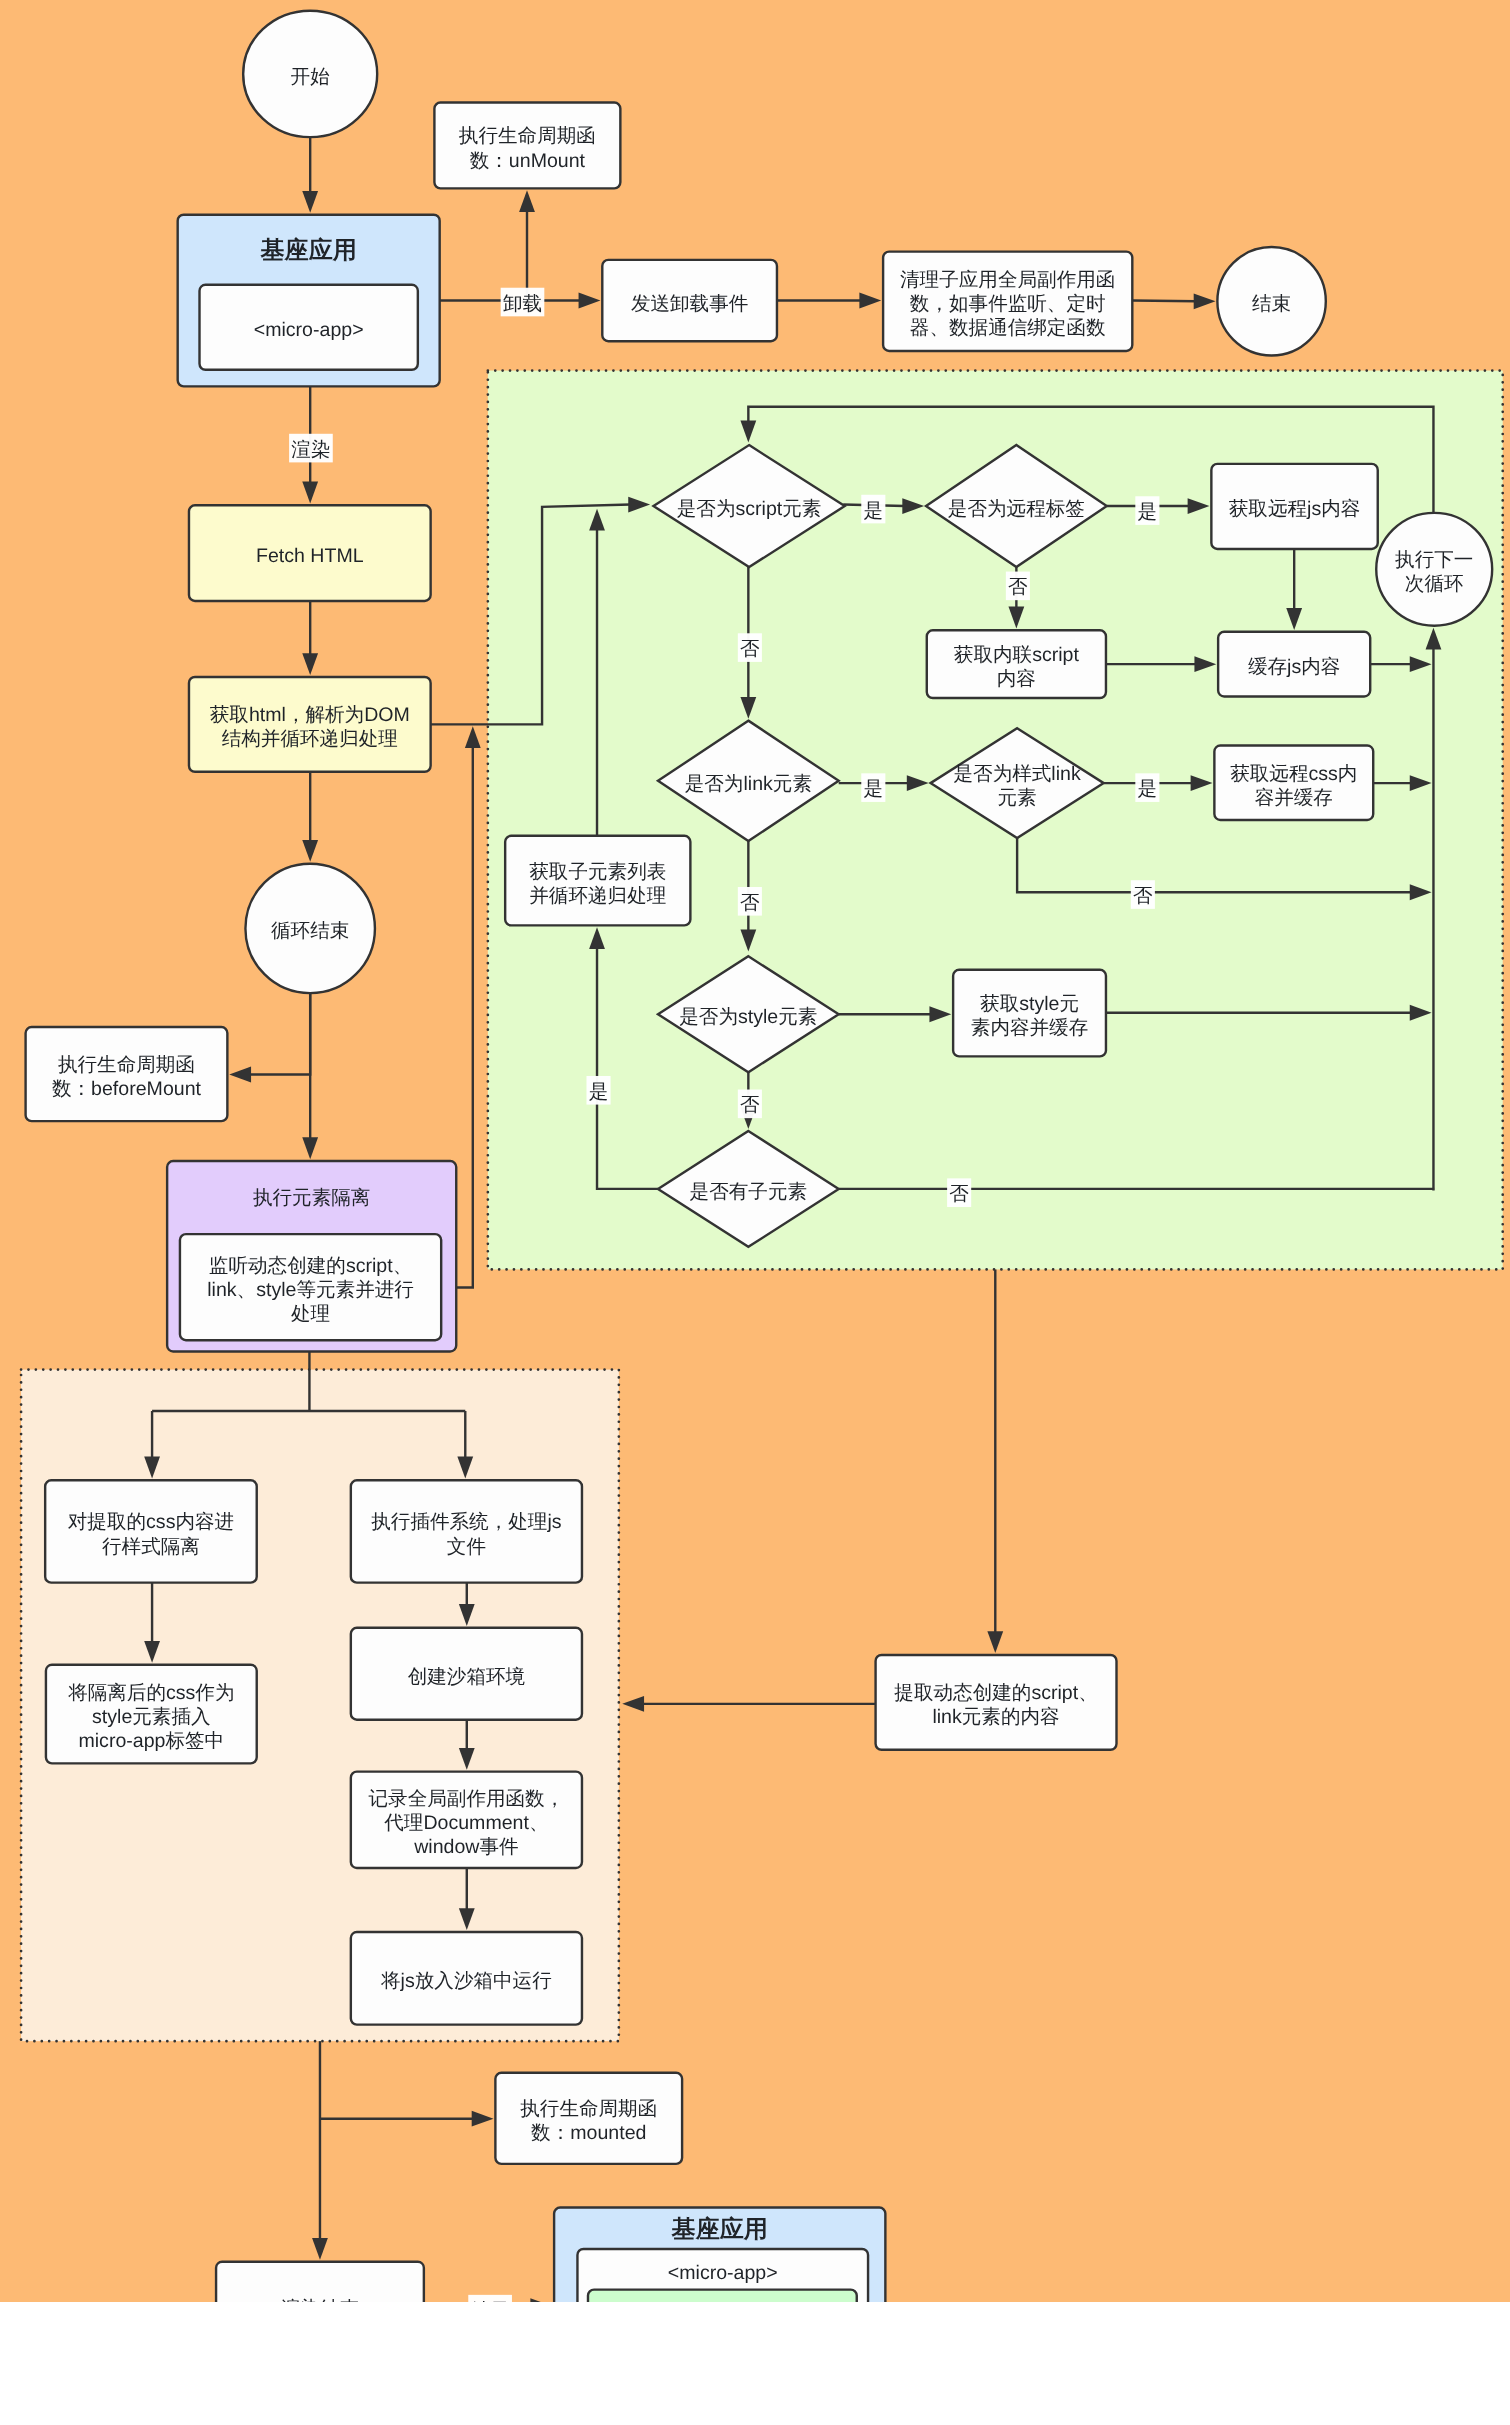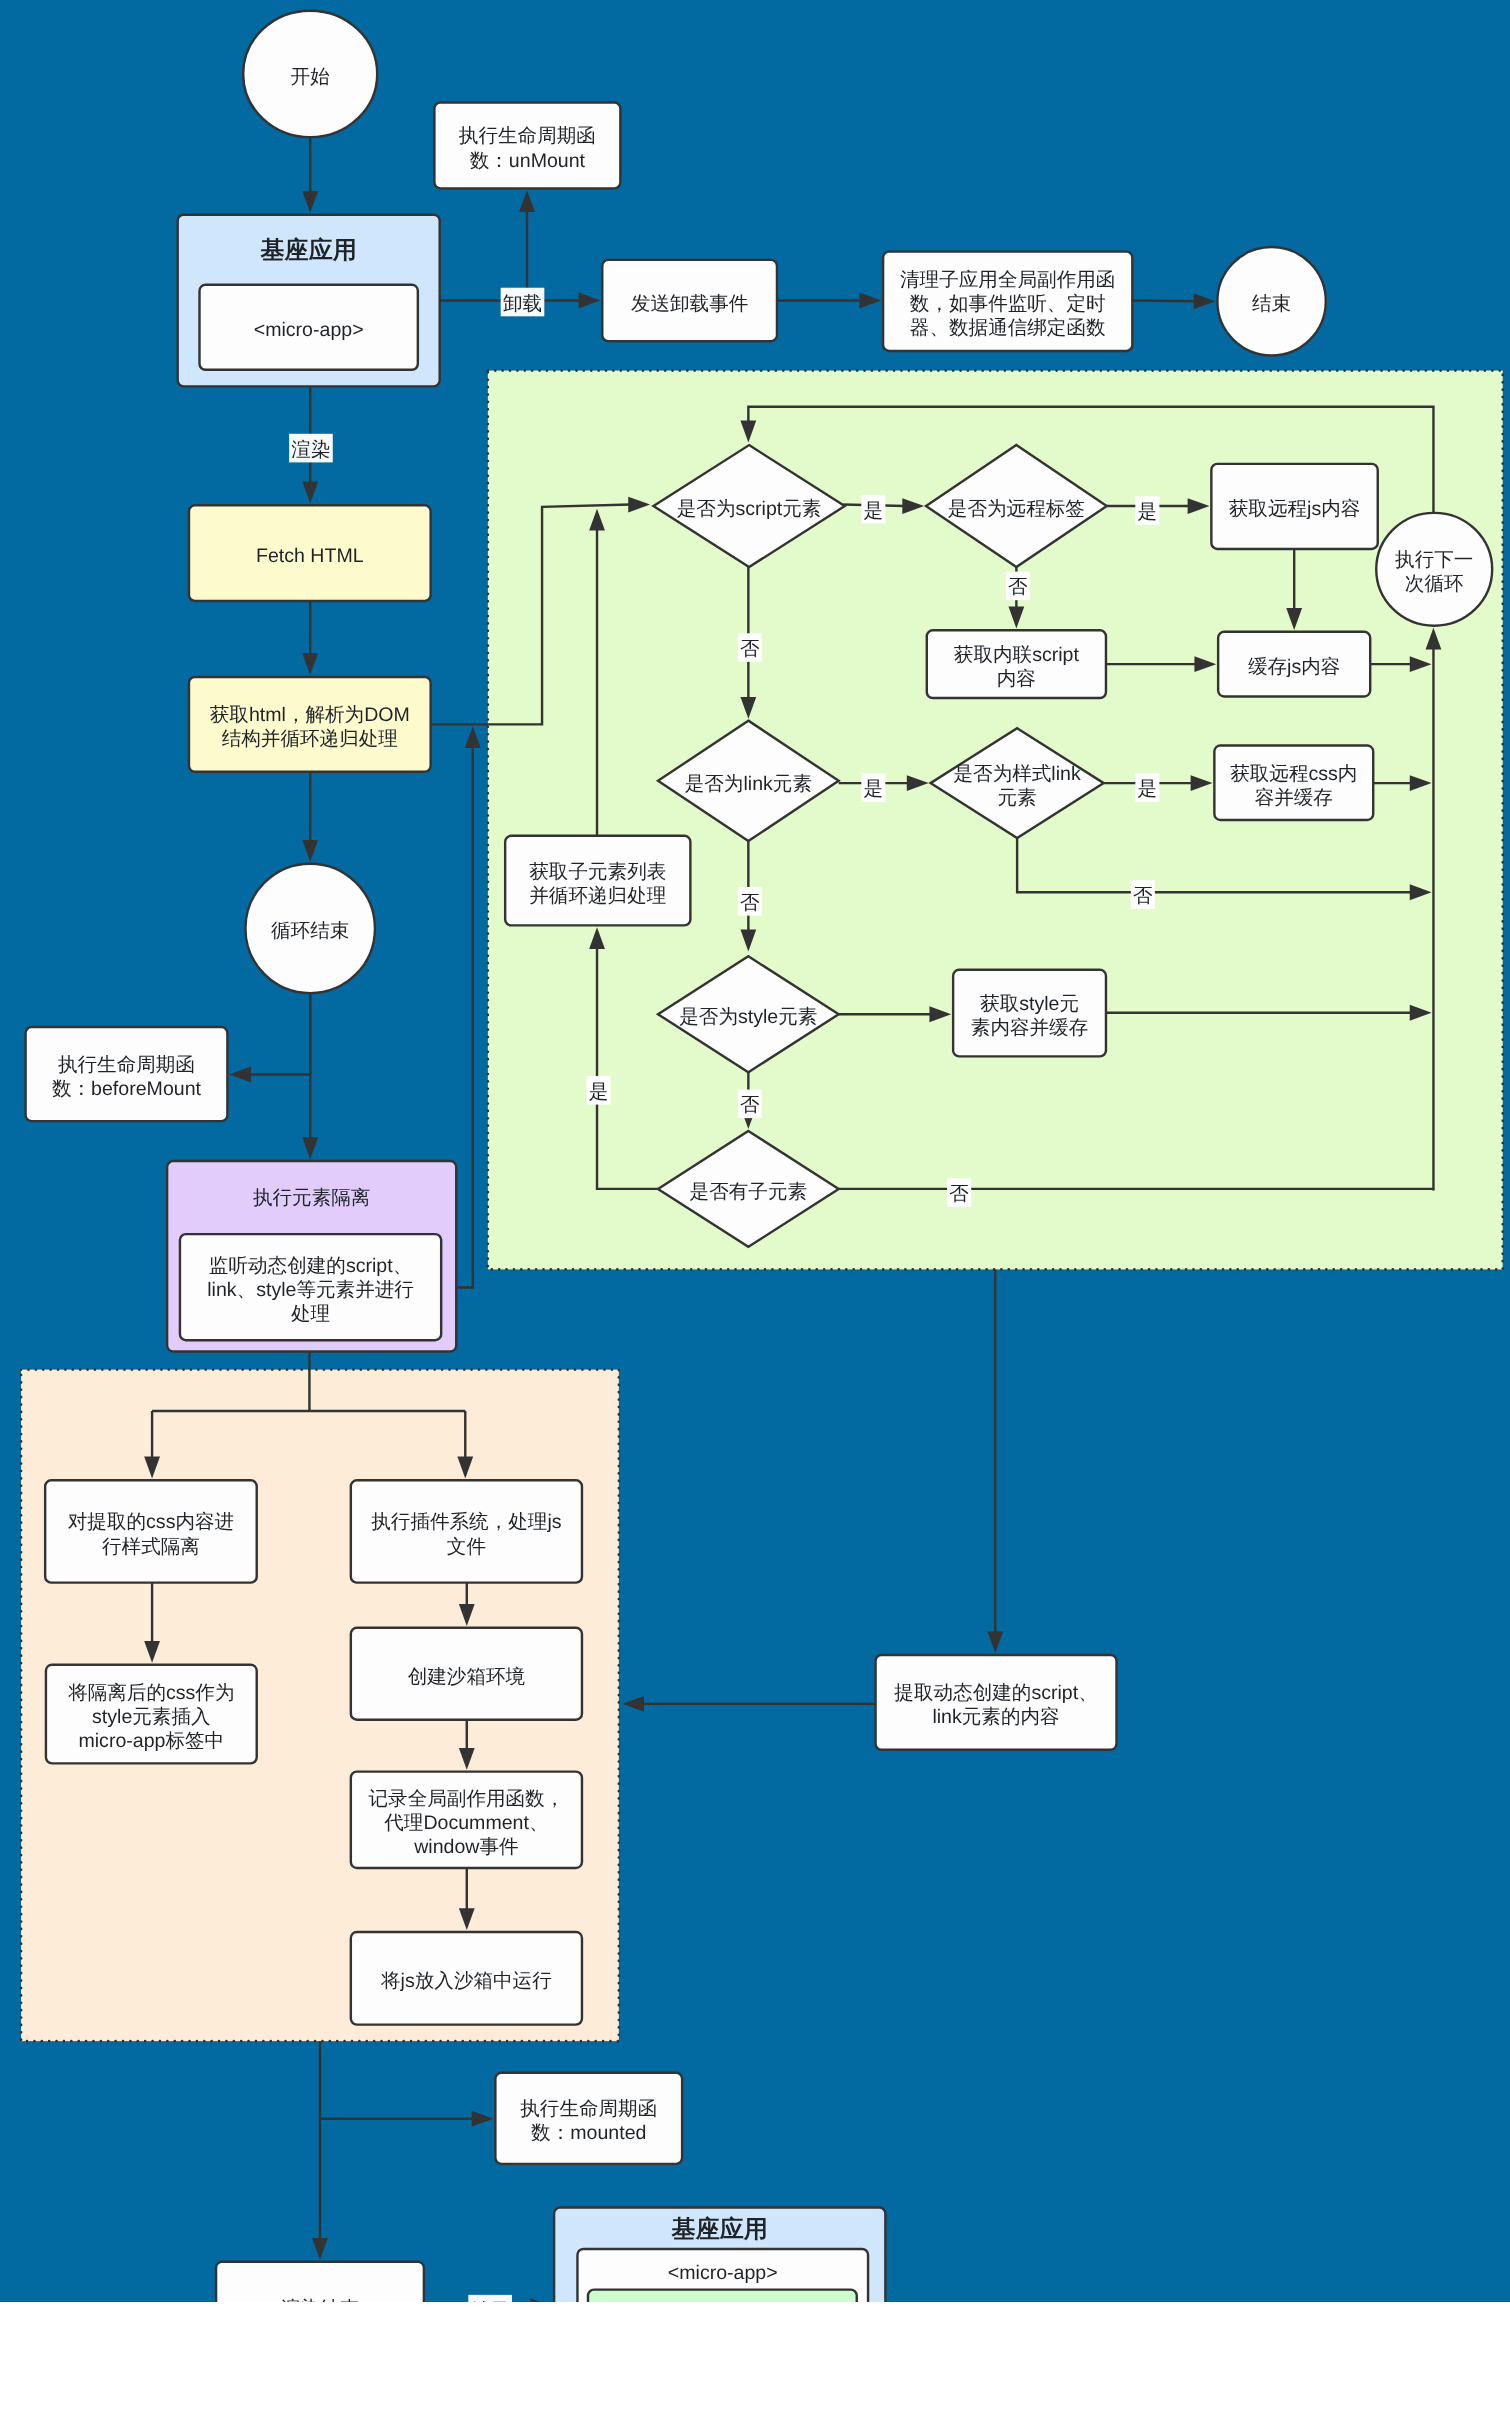--- a/index.html
+++ b/index.html
@@ -1,17 +1,17 @@
 <!DOCTYPE html>
 <html style="font-size:12px"><head>
 <meta charset="utf-8">
 <title>micro-app render flowchart</title>
 <style>
   html,body{margin:0;padding:0;background:#ffffff;}
-  #page{position:relative;width:1511px;height:2302px;background:#0369a1;overflow:hidden;}
+  #page{position:relative;width:1511px;height:2302px;background:#fdba74;overflow:hidden;}
   svg#flow{position:absolute;left:0;top:0;display:block;}
   text{font-family:"Liberation Sans",sans-serif;fill:#1f2328;-webkit-font-smoothing:antialiased;text-rendering:geometricPrecision;}
   .nl{font-size:26px;}
   .el{font-size:26px;}
   .ct{font-size:32px;font-weight:bold;}
   .wm{font-size:18px;fill:#a2a9b0;}
 </style>
 </head>
 <body>
 

